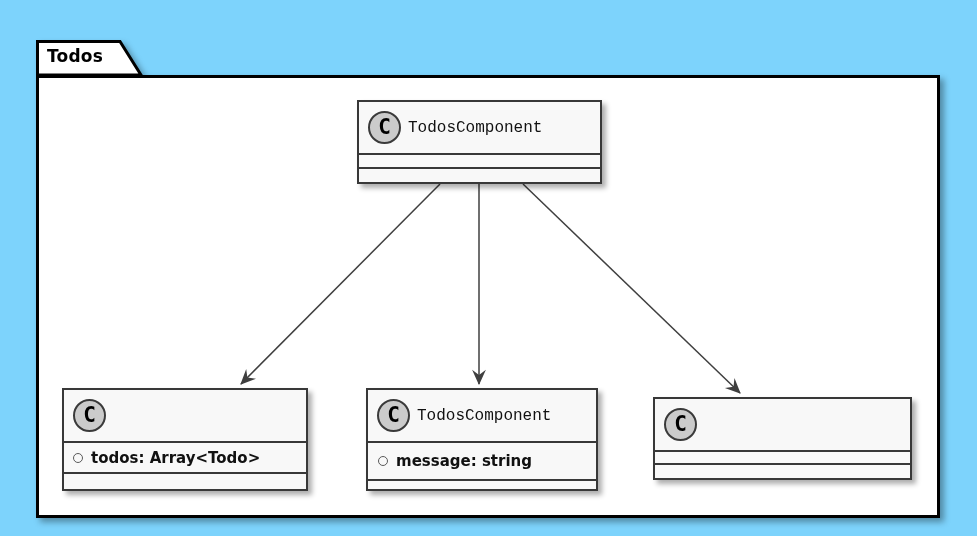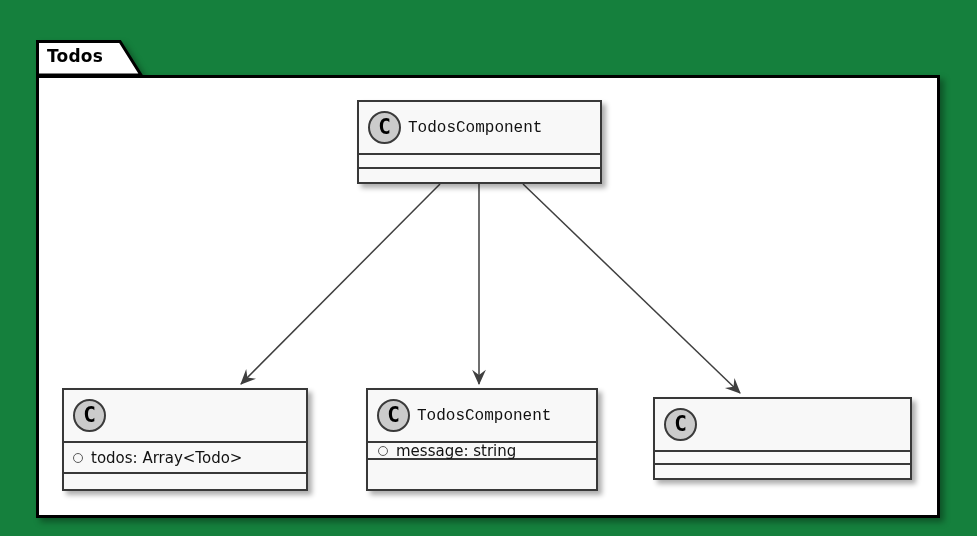--- a/index.html
+++ b/index.html
@@ -1,17 +1,17 @@
 <!DOCTYPE html>
 <html><head>
 <meta charset="utf-8">
 <style>
   html,body{margin:0;padding:0;background:#ffffff;}
   .canvas{
-    position:relative;width:977px;height:536px;background:#15803d;overflow:hidden;
+    position:relative;width:977px;height:536px;background:#7dd3fc;overflow:hidden;
     font-family:"DejaVu Sans","Liberation Sans",sans-serif;
     --box-fill:#F8F8F8;--box-border:#383838;--circle-fill:#CBCBCB;--arrow:#3F3F3F;--frame:#000000;
   }
   svg.layer{position:absolute;left:0;top:0;width:977px;height:536px;}
   .pkg-shadow{filter:drop-shadow(4px 4px 3px rgba(0,0,0,0.35));}
   .pkg-tab-label{
     position:absolute;left:47px;top:46px;font-size:17px;font-weight:bold;color:#000;
     letter-spacing:0.2px;
   }
   .uml-class{
@@ -24,21 +24,21 @@
     padding-left:9px;gap:7px;
   }
   .uml-title .cname{font-size:16px;color:#111;white-space:nowrap;font-family:Liberation Mono, monospace;}
   .ccircle{
     box-sizing:border-box;width:33px;height:33px;border-radius:50%;
     background:var(--circle-fill);border:2px solid #3A3A3A;flex:0 0 auto;
     display:flex;align-items:center;justify-content:center;
     font-family:"DejaVu Sans Mono","Liberation Mono",monospace;
     font-weight:bold;font-size:21px;color:#000;line-height:1;
   }
-  .compartment{box-sizing:border-box;border-top:2px solid var(--box-border);}
+  .compartment{box-sizing:border-box;border-top:2px solid var(--box-border);font-weight:bold;}
   .attr-row{
     display:flex;align-items:center;gap:8px;box-sizing:border-box;
     padding-left:9px;font-size:15px;color:#111;white-space:nowrap;
   }
   .field-dot{
     box-sizing:border-box;width:10px;height:10px;border-radius:50%;
     border:1.5px solid #5A5A5A;background:transparent;flex:0 0 auto;
   }
   .arrow-line{stroke:var(--arrow);stroke-width:1.5;fill:none;}
   .arrow-head{fill:var(--arrow);}
@@ -92,21 +92,21 @@
     <div class="compartment" style="height:15px;"></div>
   </div>
 
   <div class="uml-class" style="left:366px;top:388px;width:232px;height:103px;">
     <div class="uml-title" style="height:51px;">
       <span class="ccircle">
         <span>C</span>
       </span>
       <span class="cname">TodosComponent</span>
     </div>
-    <div class="compartment attr-row" style="height:17px;padding-left:10px;">
+    <div class="compartment attr-row" style="height:38px;padding-left:10px;">
       <span class="field-dot"></span>
       <span>message: string</span>
     </div>
     <div class="compartment" style="height:15px;"></div>
   </div>
 
   <div class="uml-class" style="left:653px;top:397px;width:259px;height:83px;">
     <div class="uml-title" style="height:51px;">
       <span class="ccircle">
         <span>C</span>

